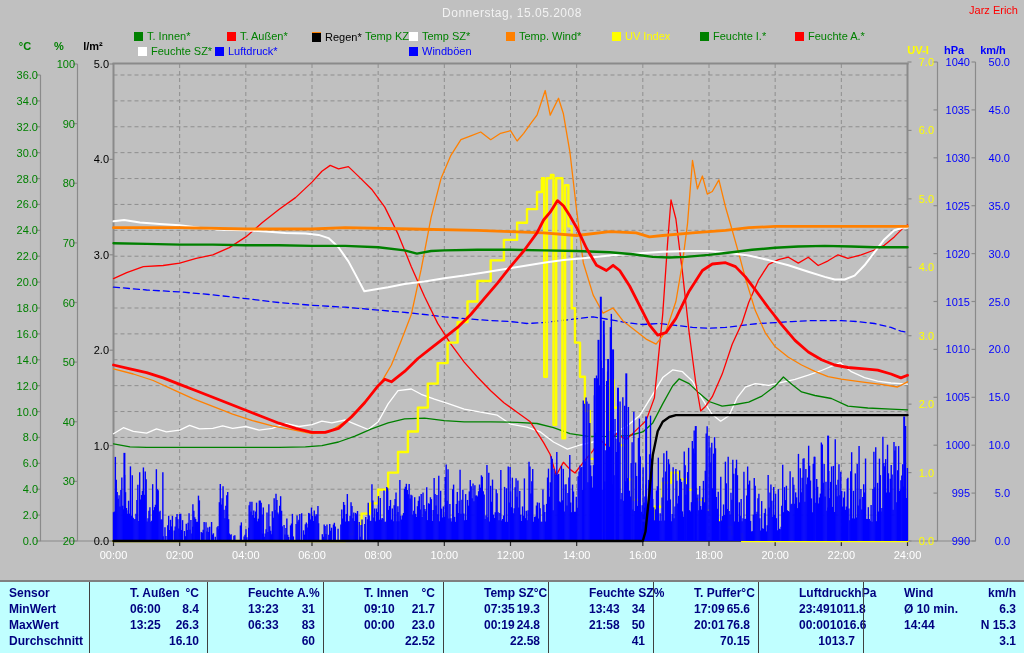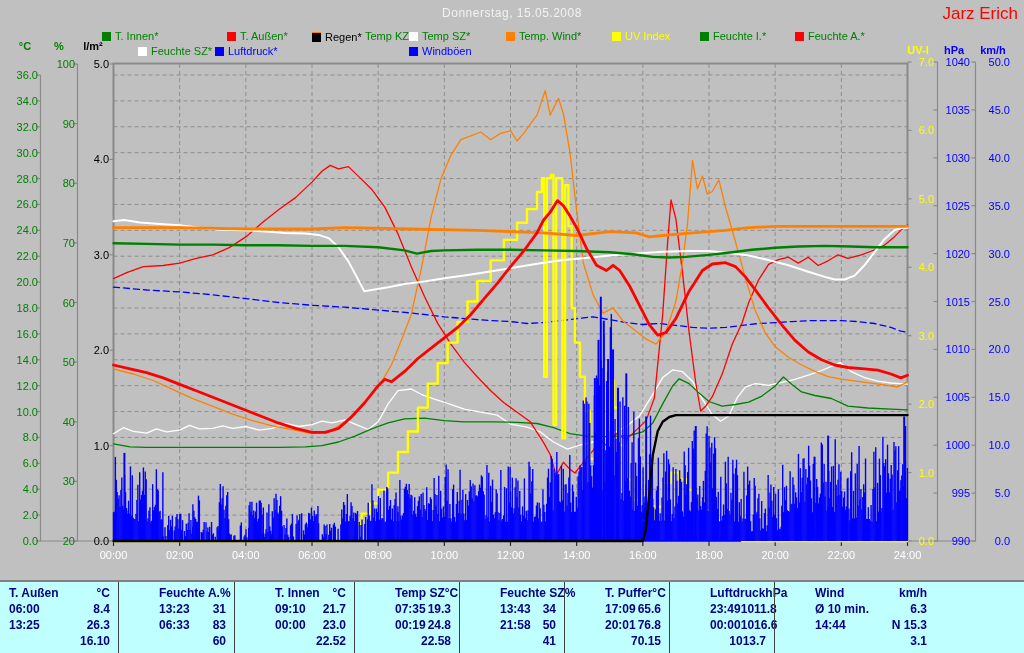--- a/index.html
+++ b/index.html
@@ -8,21 +8,21 @@
     background:#c0c0c0;
     font-family:"Liberation Sans","DejaVu Sans",sans-serif;
     -webkit-font-smoothing:none;
   }
   .abs{position:absolute;}
   #title{
     top:6px;left:0;width:1024px;text-align:center;
     color:#f2f2f2;font-size:12px;letter-spacing:0.5px;
   }
   #author{
-    top:4px;right:6px;color:#ff0000;font-size:17px;
+    top:4px;right:6px;color:#ff0000;font-size:11px;
   }
   .axis-unit{font-size:11px;font-weight:bold;}
   .legend-item{position:absolute;height:11px;font-size:11px;white-space:nowrap;}
   .legend-item .sq{
     display:inline-block;width:9px;height:9px;margin-right:4px;
     vertical-align:-1px;
   }
   #chart{top:0;left:0;}
   
   #stat-table{
@@ -38,21 +38,21 @@
   .trow .tl{text-align:left;}
   .trow .tr{text-align:right;}
 </style>
 </head>
 <body>
 
 <div class="abs" id="title">Donnerstag, 15.05.2008</div>
 <div class="abs" id="author">Jarz Erich</div>
 
 <div id="legend">
-    <div class="legend-item abs" style="left: 102px; top: 30px; text-align: right;"><span class="sq" style="background: rgb(0, 128, 0);"></span><span style="color: rgb(0, 128, 0);">T. Innen*</span></div>
+    <div class="legend-item abs" style="left: 134px; top: 30px; text-align: right;"><span class="sq" style="background: rgb(0, 128, 0);"></span><span style="color: rgb(0, 128, 0);">T. Innen*</span></div>
     <div class="legend-item abs" style="left: 215px; top: 30px; padding-left: 12px;"><span class="sq" style="background: rgb(255, 0, 0);"></span><span style="color: rgb(0, 128, 0);">T. Außen*</span></div>
     <div class="legend-item abs" style="left: 312px; top: 30px;"><span class="sq" style="background: rgb(255, 128, 0);"></span><span style="color: rgb(0, 128, 0); margin-left: 40px;">Temp KZ*</span></div>
     <div class="legend-item abs" style="left: 409px; top: 30px;"><span class="sq" style="background: rgb(255, 255, 255);"></span><span style="color: rgb(0, 128, 0);">Temp SZ*</span></div>
     <div class="legend-item abs" style="left: 506px; top: 30px;"><span class="sq" style="background: rgb(255, 128, 0);"></span><span style="color: rgb(0, 128, 0);">Temp. Wind*</span></div>
     <div class="legend-item abs" style="left: 612px; top: 30px;"><span class="sq" style="background: rgb(255, 255, 0);"></span><span style="color: rgb(255, 255, 0);">UV Index</span></div>
     <div class="legend-item abs" style="left: 700px; top: 30px;"><span class="sq" style="background: rgb(0, 128, 0);"></span><span style="color: rgb(0, 128, 0);">Feuchte I.*</span></div>
     <div class="legend-item abs" style="left: 795px; top: 30px;"><span class="sq" style="background: rgb(255, 0, 0);"></span><span style="color: rgb(0, 128, 0);">Feuchte A.*</span></div>
     <div class="legend-item abs" style="left: 118px; top: 45px; padding-left: 20px;"><span class="sq" style="background: rgb(255, 255, 255);"></span><span style="color: rgb(0, 128, 0);">Feuchte SZ*</span></div>
     <div class="legend-item abs" style="left: 215px; top: 45px;"><span class="sq" style="background: rgb(0, 0, 255);"></span><span style="color: rgb(0, 0, 255);">Luftdruck*</span></div>
     <div class="legend-item abs" style="left: 312px; top: 31px;"><span class="sq" style="background: rgb(0, 0, 0);"></span><span style="color: rgb(0, 0, 0);">Regen*</span></div>
@@ -1122,20 +1122,38 @@
       <line x1="904.1916666666666" y1="541" x2="904.1916666666666" y2="416.46" stroke-width="2"></line>
     </g>
     <path d="M113.5 221.3L124.1 220.0L140.0 222.6L159.8 223.9L179.7 225.2L199.5 227.7L219.4 229.7L245.8 230.3L265.7 231.6L285.5 232.9L305.4 233.6L318.6 234.9L328.5 238.1L338.5 247.2L348.4 261.4L356.7 276.9L364.3 291.2L371.6 289.9L388.1 287.3L404.6 284.1L424.5 281.5L444.3 278.2L464.2 275.6L484.0 272.4L503.9 269.2L523.7 265.9L543.6 262.7L563.4 260.1L583.3 258.2L609.8 255.6L636.2 253.6L662.7 251.7L689.1 251.0L709.0 251.0L728.9 253.0L748.7 255.6L768.6 260.1L788.4 265.3L808.3 271.8L824.8 276.9L834.7 279.5L844.6 279.5L854.6 275.6L864.5 265.3L874.4 252.3L884.3 239.4L894.3 230.3L902.5 227.7L907.5 227.7" fill="none" stroke="#ffffff" stroke-width="2" stroke-linejoin="round" stroke-linecap="round"></path>
     <path d="M113.5 243.3L146.6 243.9L179.7 244.6L212.8 244.6L245.8 245.2L278.9 245.2L312.0 245.9L345.1 245.9L378.2 247.2L404.6 250.4L416.9 253.6L431.1 251.0L444.3 250.4L477.4 249.8L510.5 249.8L543.6 250.4L576.7 251.0L609.8 252.3L632.9 254.3L652.8 256.9L669.3 257.5L685.8 256.9L709.0 254.9L732.2 252.3L752.0 249.8L775.2 247.8L798.3 246.5L824.8 245.9L851.3 246.5L874.4 247.2L907.5 247.2" fill="none" stroke="#008000" stroke-width="2.4" stroke-linejoin="round" stroke-linecap="round"></path>
     <path d="M113.5 227.7L179.7 227.7L245.8 229.0L312.0 229.0L345.1 227.7L411.3 229.0L477.4 230.3L510.5 231.6L543.6 232.9L576.7 235.5L609.8 231.6L636.2 232.9L649.4 236.8L662.7 235.5L692.5 232.9L725.5 230.3L748.7 227.7L775.2 226.4L841.3 226.4L907.5 226.4" fill="none" stroke="#ff8000" stroke-width="2.8" stroke-linejoin="round" stroke-linecap="round"></path>
     <path d="M113.5 365.0L130.0 368.8L146.6 372.7L163.1 377.9L179.7 384.4L196.2 390.8L212.8 397.3L229.3 403.8L245.8 410.3L262.4 416.7L278.9 423.2L295.5 428.4L312.0 432.3L325.2 432.3L338.5 428.4L351.7 416.7L364.9 402.5L378.2 385.7L384.8 379.2L391.4 381.8L404.6 371.4L417.9 358.5L431.1 348.1L444.3 337.8L457.6 327.4L470.8 314.5L484.0 298.9L497.3 283.4L510.5 266.6L523.7 251.0L537.0 232.9L543.6 220.0L550.2 212.2L557.5 200.6L563.4 205.7L570.0 216.1L576.7 227.7L586.6 248.5L596.5 265.3L606.4 270.5L613.1 265.3L619.7 270.5L629.6 286.0L639.5 305.4L649.4 324.8L657.7 335.2L666.0 332.6L675.9 318.4L689.1 291.2L702.4 270.5L712.3 264.0L725.5 262.7L735.5 266.6L745.4 276.9L755.3 289.9L768.6 308.0L781.8 324.8L795.0 340.4L808.3 352.0L821.5 359.8L834.7 365.0L847.9 367.5L864.5 368.8L877.7 370.1L891.0 374.0L900.9 377.9L907.5 375.3" fill="none" stroke="#ff0000" stroke-width="2.8" stroke-linejoin="round" stroke-linecap="round"></path>
     <path d="M113.5 541.0L642.8 541.0L645.5 531.5L649.4 493.3L652.8 455.1L657.7 431.3L662.7 421.8L669.3 417.0L675.9 415.1L907.5 415.1" fill="none" stroke="#000000" stroke-width="2.4" stroke-linejoin="round" stroke-linecap="round"></path>
   </svg>
 
 <div id="stat-table" class="abs">
+    <div class="tcol" style="width: 89px;">
+      <div class="trow">
+        <span class="tl">Sensor</span>
+        <span class="tr"></span>
+      </div>
+      <div class="trow">
+        <span class="tl">MinWert</span>
+        <span class="tr"></span>
+      </div>
+      <div class="trow">
+        <span class="tl">MaxWert</span>
+        <span class="tr"></span>
+      </div>
+      <div class="trow">
+        <span class="tl">Durchschnitt</span>
+        <span class="tr"></span>
+      </div>
+    </div>
     <div class="tcol" style="width: 118px;">
       <div class="trow">
         <span class="tl">T. Außen</span>
         <span class="tr">°C</span>
       </div>
       <div class="trow">
         <span class="tl">06:00</span>
         <span class="tr">8.4</span>
       </div>
       <div class="trow">

